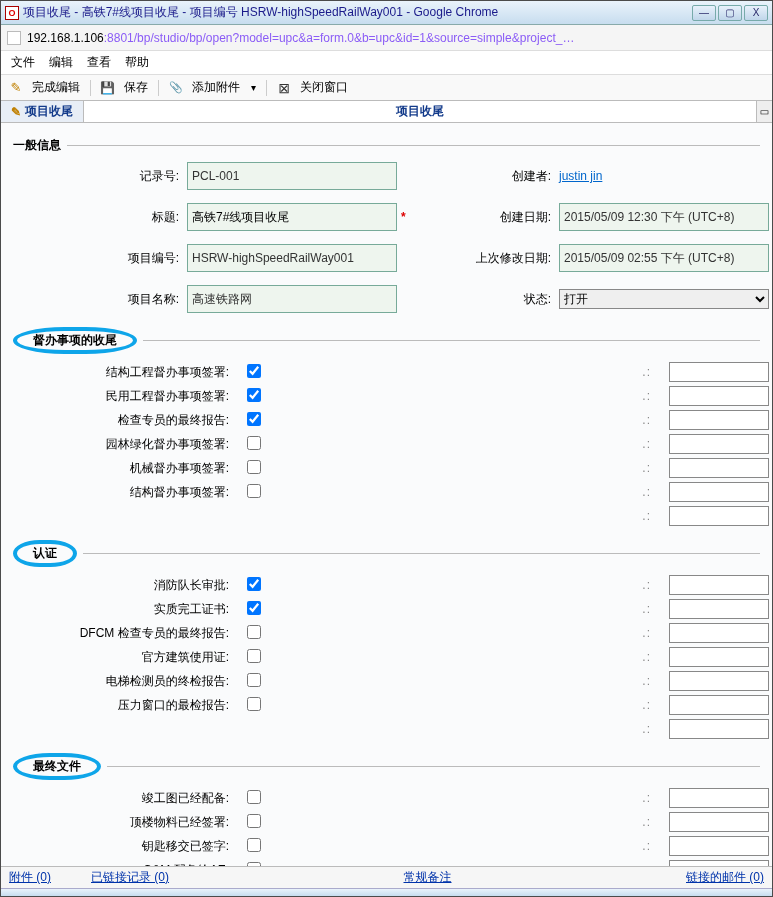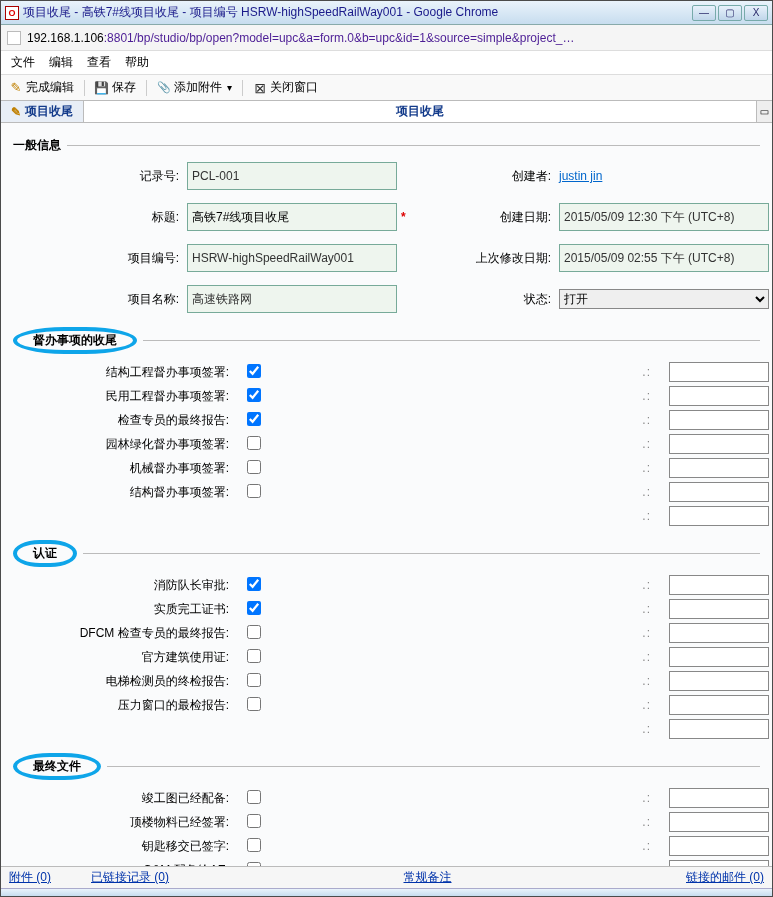--- a/index.html
+++ b/index.html
@@ -9,27 +9,27 @@
   
   .titlebar { height: 24px; background: linear-gradient(#eaf3fb, #c7ddef); border-bottom: 1px solid #8aa; display: flex; align-items: center; padding: 0 4px; color: #1a1a8a; }
   .titlebar .o-icon { width: 14px; height: 14px; border: 1px solid #a00; background: #fff; display:inline-flex;align-items:center;justify-content:center;font-size:9px;color:#d00;font-weight:bold;margin-right:4px; }
   .titlebar .title-text { flex: 1; font-size: 12px; white-space: nowrap; overflow: hidden; }
   .win-btns { display: flex; gap: 2px; }
   .win-btn { width: 24px; height: 16px; background: linear-gradient(#e8f1fb,#c0d6ea); border: 1px solid #7aa; border-radius: 2px; display:flex;align-items:center;justify-content:center; font-size:10px; color:#2a2a6a; cursor:pointer;}
   
   .urlbar { height: 26px; background: #f5f5f5; border-bottom: 1px solid #ddd; display: flex; align-items: center; padding: 0 6px; }
   .urlbar .page-icon { width:14px; height:14px; border:1px solid #bbb; margin-right:6px; background:#fff; }
   .urlbar .url-host { color:#000; }
-  .urlbar .url-rest { color:#4c1d95; }
+  .urlbar .url-rest { color:#8b5cf6; }
   
   .menubar { height: 24px; display: flex; align-items: center; gap: 14px; padding: 0 10px; border-bottom: 1px solid #ddd; }
   .menubar span { cursor: pointer; }
   
   .toolbar { height: 26px; display: flex; align-items: center; gap: 10px; padding: 0 8px; border-bottom: 1px solid #bbb; background: #f9f9f9; }
-  .tool-item { display: flex; align-items: center; gap: 3px; cursor: pointer; }
+  .tool-item { display: flex; align-items: center; gap: 9px; cursor: pointer; }
   .tool-sep { width:1px; height:16px; background:#ccc; }
   .icon-sm { width:14px; height:14px; display:inline-flex; align-items:center; justify-content:center; }
   .icon-pencil::before { content:"✎"; color:#c08000; font-size:13px; }
   .icon-save::before { content:"💾"; font-size:12px; }
   .icon-clip::before { content:"📎"; font-size:11px; }
   .icon-close::before { content:"⊠"; font-size:14px; color:#333; }
   .dd::after { content:"▾"; margin-left:2px; font-size:10px; }
   
   .header-strip { height: 22px; display: flex; align-items: stretch; border-bottom: 1px solid #bbb; }
   .tab { padding: 2px 10px; border-right: 1px solid #bbb; background: #e8eef6; display:flex; align-items:center; gap:4px; color:#123a8a; font-weight:bold; }

